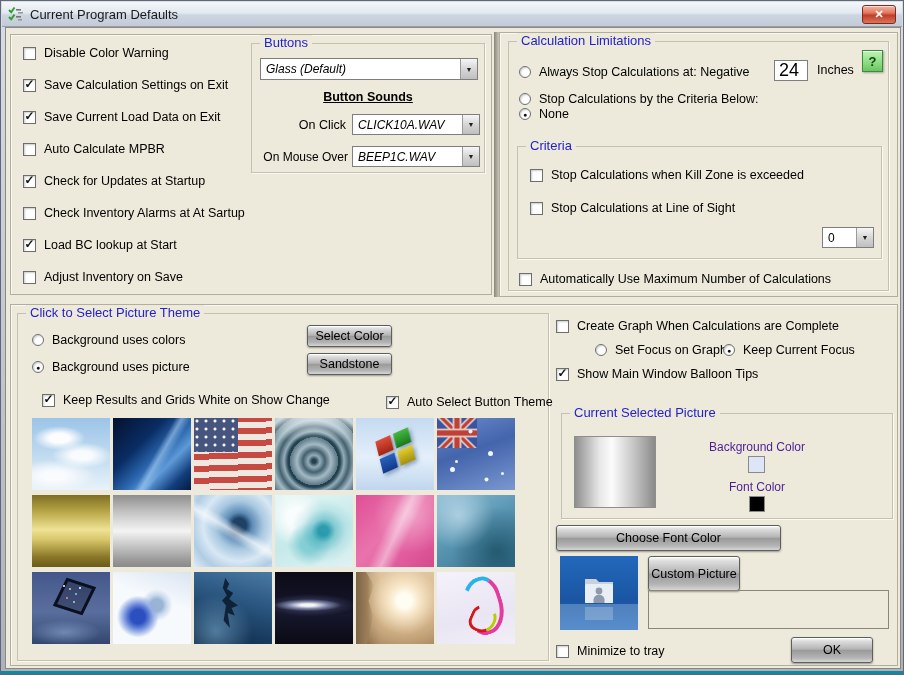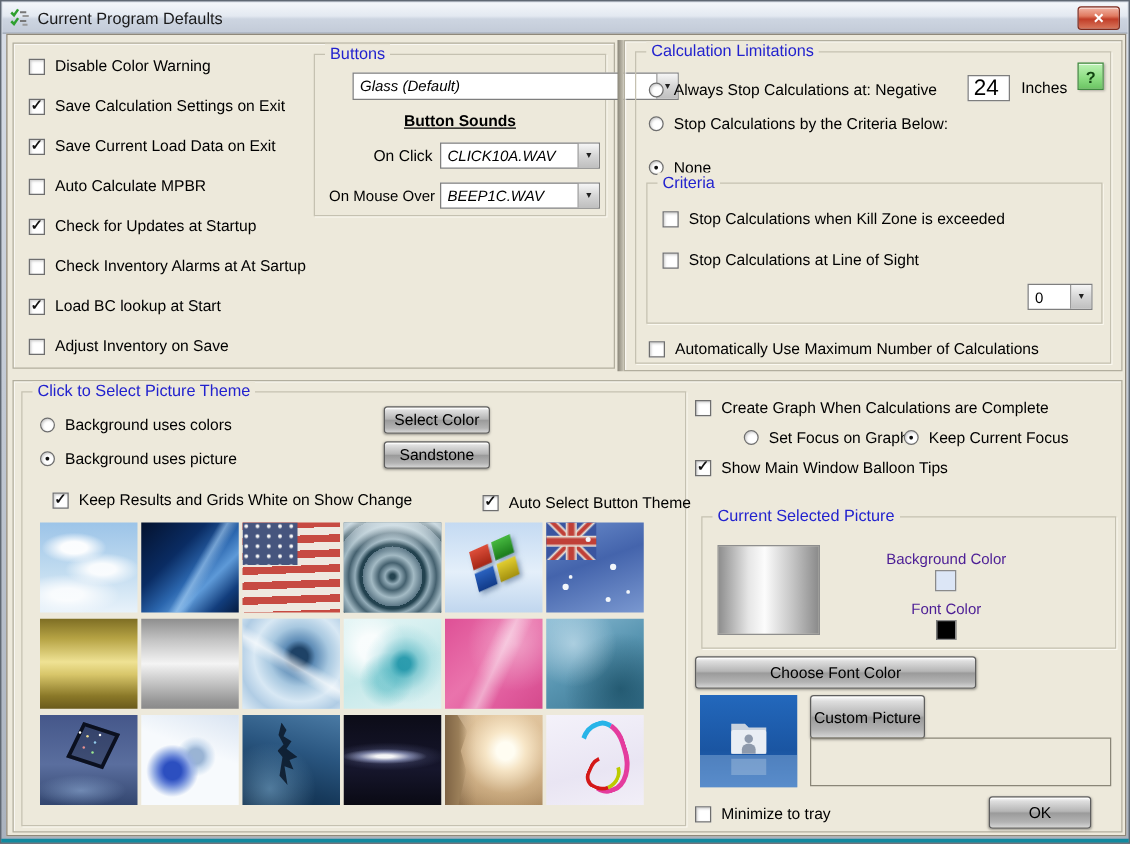--- a/index.html
+++ b/index.html
@@ -219,21 +219,21 @@
       </div>
       <div class="row" style="left:12px;top:234px;">
         <span class="box">
             <span class="mk"></span>
           </span>
         <span class="lbl">Adjust Inventory on Save</span>
       </div>
 
       <div class="group" style="left:240px;top:8px;width:234px;height:130px;">
         <span class="gt">Buttons</span>
-        <div class="combo" style="left:8px;top:14px;width:261px;margin-left:22px;">
+        <div class="combo" style="left:8px;top:14px;width:218px;">
           <span class="txt it">Glass (Default)</span>
           <span class="cbtn">▼</span>
         </div>
         <div style="position:absolute;left:0;top:46px;width:100%;text-align:center;font-size:12.5px;font-weight:bold;text-decoration:underline;">Button Sounds</div>
         <span class="lbl" style="position:absolute;left:0;top:74px;width:94px;text-align:right;">On Click</span>
         <div class="combo" style="left:100px;top:70px;width:128px;height:21px;">
           <span class="txt it">CLICK10A.WAV</span>
           <span class="cbtn">▼</span>
         </div>
         <span class="lbl sm" style="position:absolute;left:0;top:106px;width:96px;text-align:right;">On Mouse Over</span>
@@ -261,21 +261,21 @@
         </div>
         <input class="numinput" style="left: 265px; top: 18px; width: 34px; height: 21px;" value="24">
         <span class="lbl" style="position:absolute;left:308px;top:21px;">Inches</span>
 
         <div class="row" style="left:10px;top:49px;">
           <span class="rad">
               <span class="mk"></span>
             </span>
           <span class="lbl">Stop Calculations by the Criteria Below:</span>
         </div>
-        <div class="row" style="left:10px;top:84px;">
+        <div class="row" style="left:10px;top:64px;">
           <span class="rad">
               <span class="mk">●</span>
             </span>
           <span class="lbl">None</span>
         </div>
 
         <div class="group" style="left:8px;top:104px;width:365px;height:113px;">
           <span class="gt">Criteria</span>
           <div class="row" style="left:12px;top:20px;">
             <span class="box">

